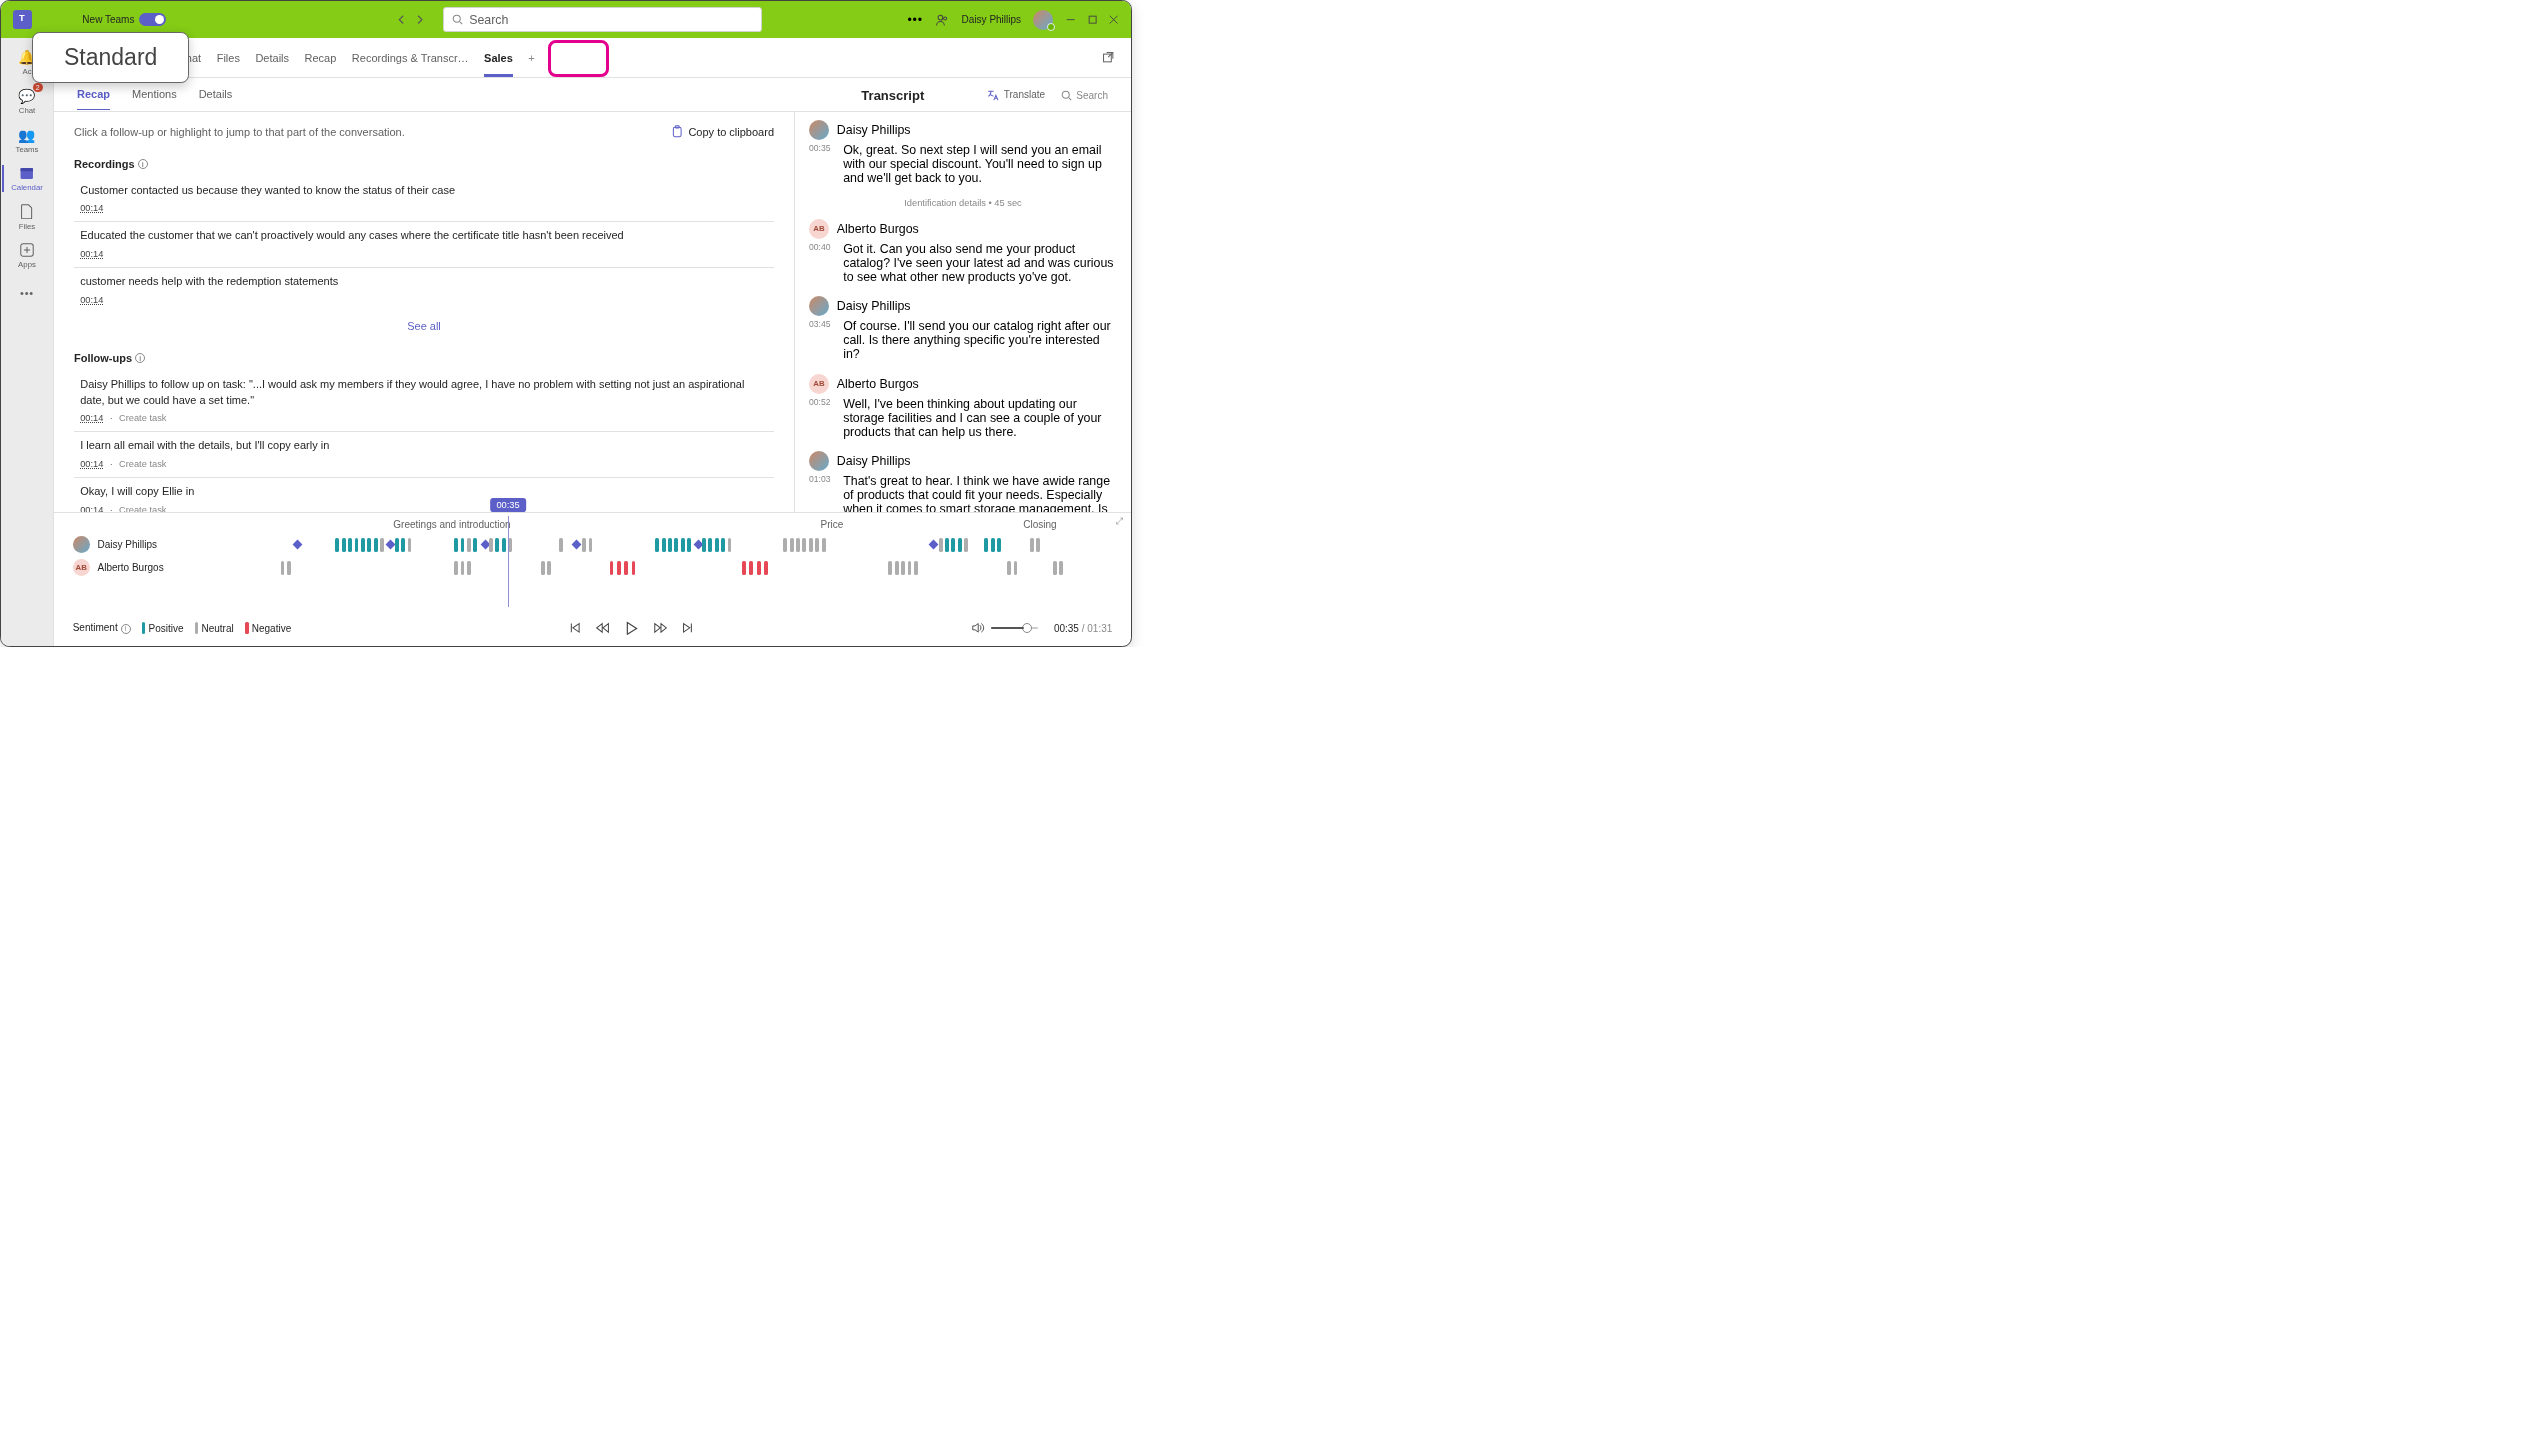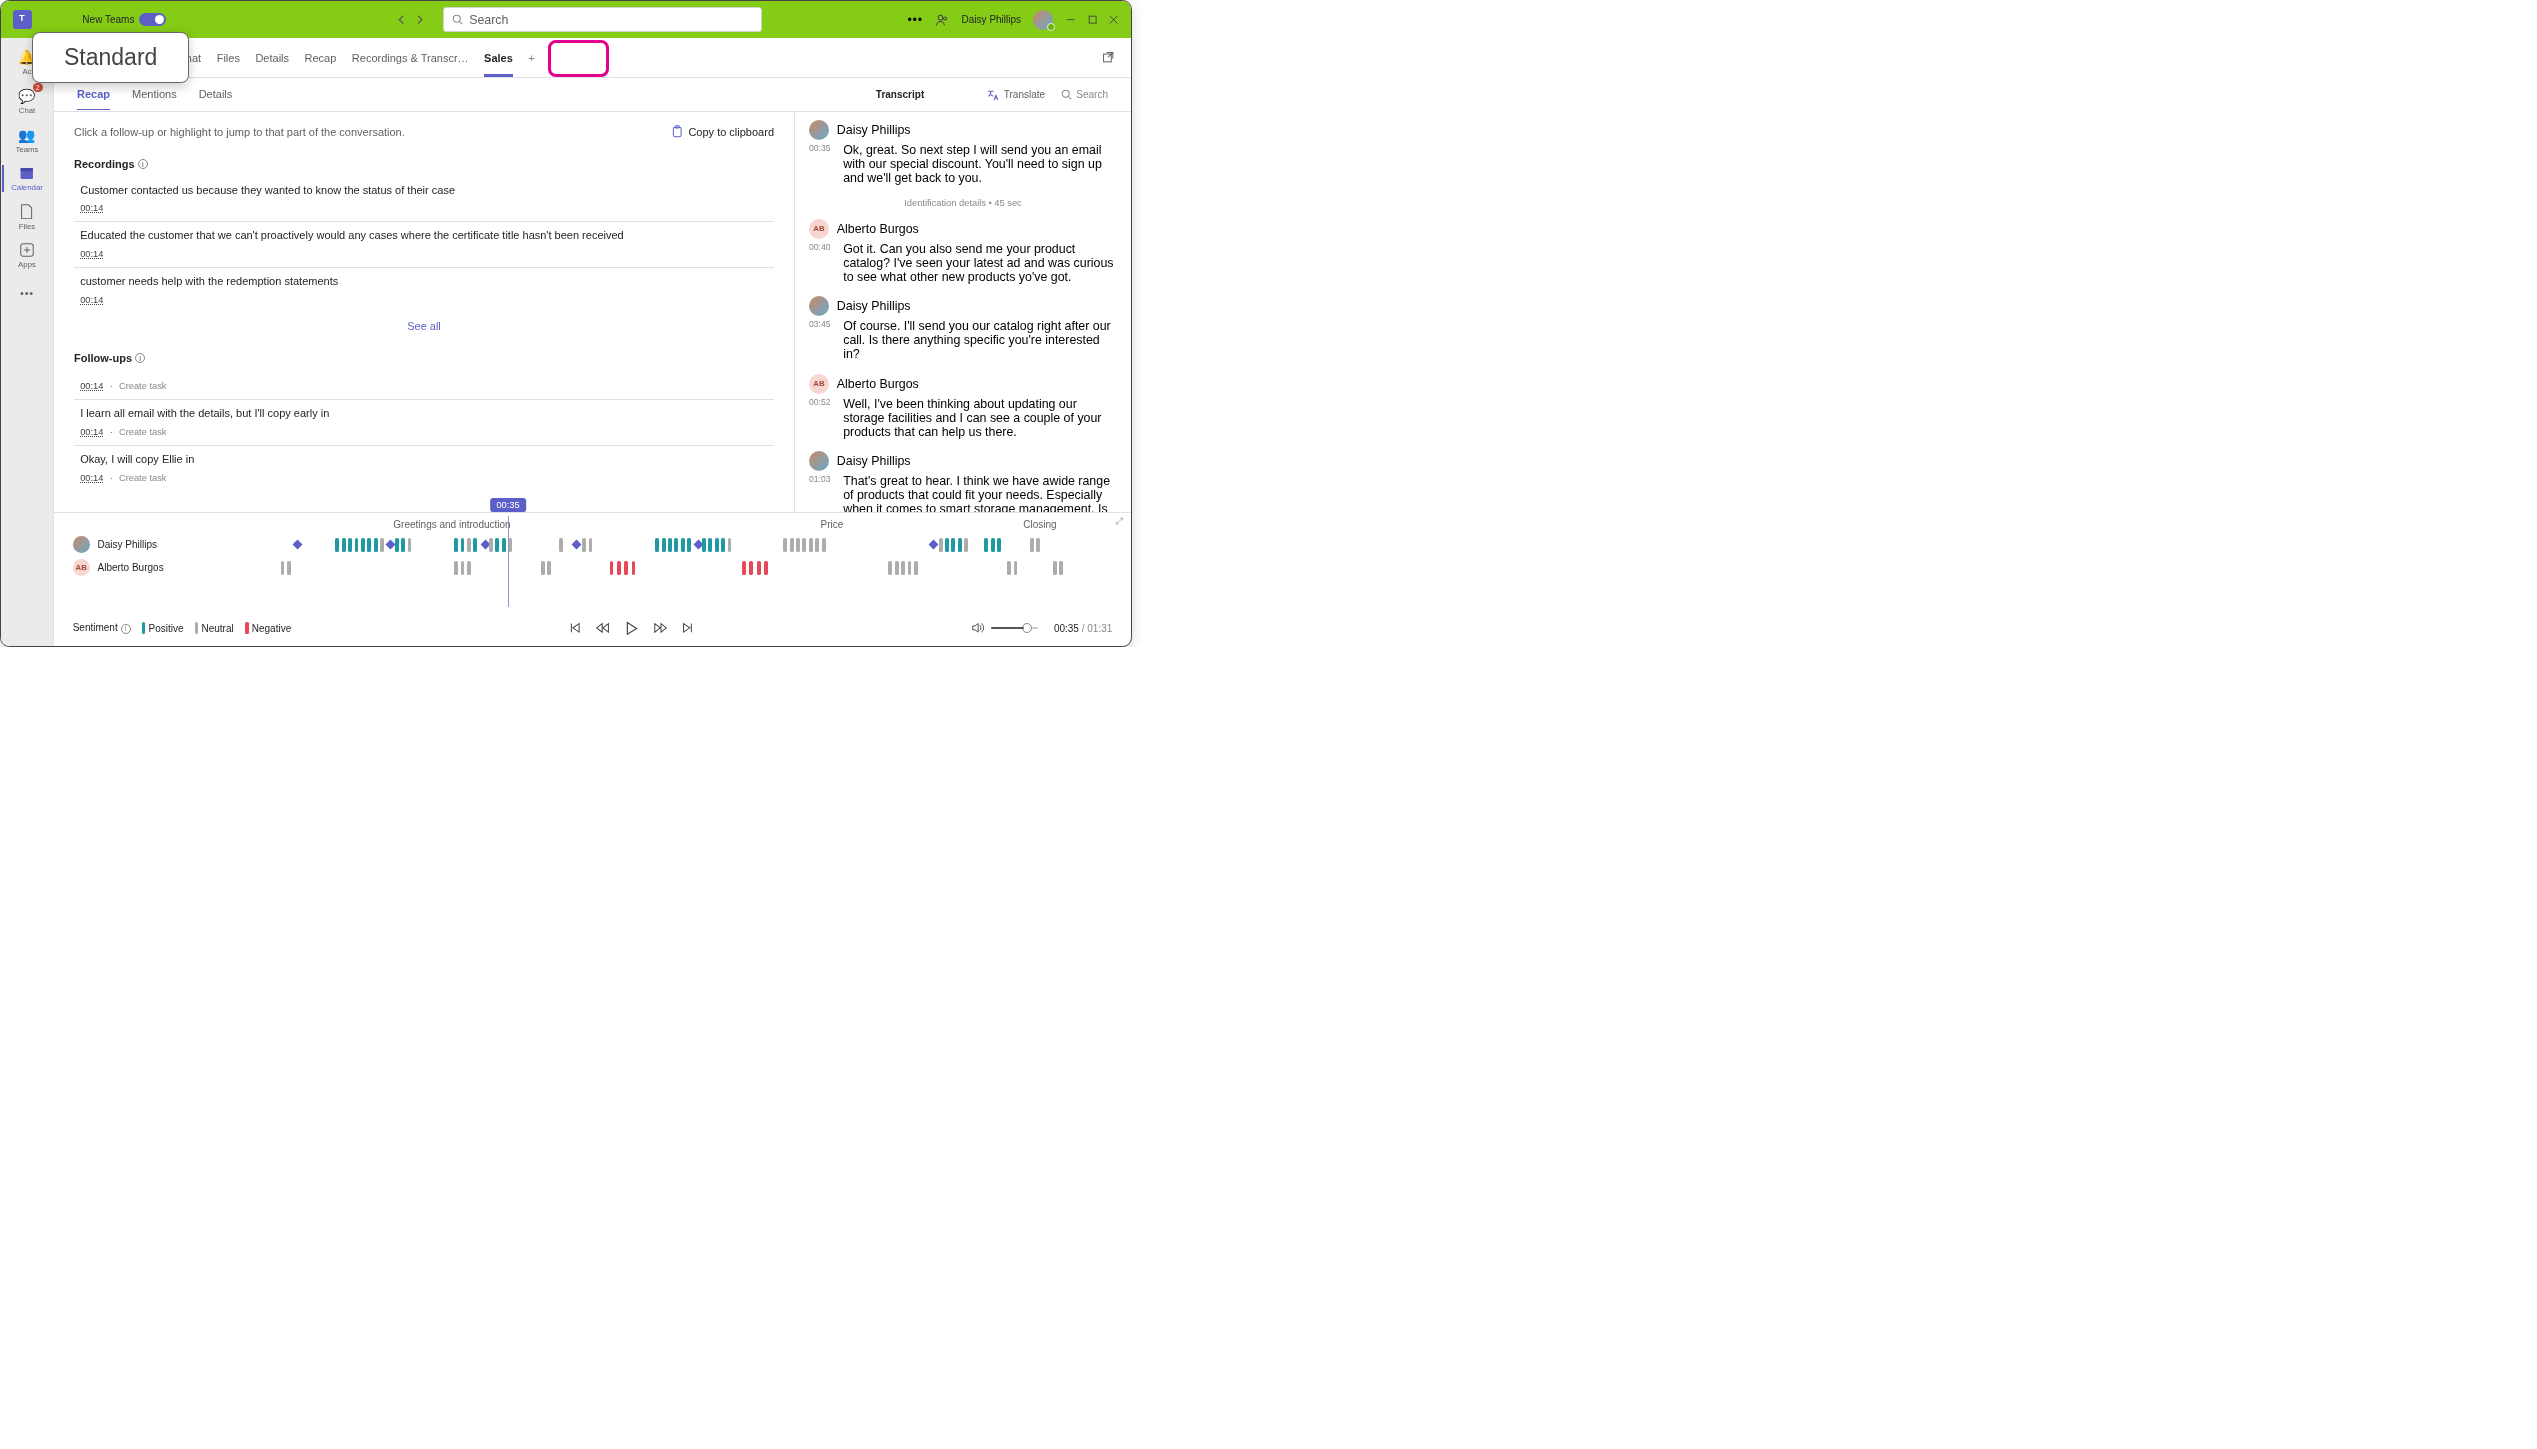--- a/index.html
+++ b/index.html
@@ -70,21 +70,21 @@
   .popout{margin-left:auto;color:#616161;cursor:pointer;}
   
   .subtabs{
     position:absolute; top:78px; left:53px; right:0; height:33px;
     display:flex; align-items:center; padding:0 23px; gap:22px; border-bottom:0.8px solid var(--border);
   }
   .subtabs-right{margin-left:auto;display:flex;align-items:center;gap:15.5px;}
   .sub-tab{font-size:11px;color:var(--text-secondary);cursor:pointer;padding-bottom:1.6px;}
   .sub-tab.active{color:var(--teams-purple);font-weight:600;position:relative;}
   .sub-tab.active::after{content:"";position:absolute;bottom:-8.6px;left:0;right:0;height:1.6px;background:var(--teams-purple);}
-  .trans-title{font-size:10px;font-weight:700;color:var(--text-primary);}
+  .trans-title{font-size:13px;font-weight:700;color:var(--text-primary);}
   .trans-action{display:flex;align-items:center;gap:4.7px;font-size:10px;color:var(--text-secondary);cursor:pointer;}
   .translate-icon{color:var(--teams-purple);}
   
   .main {
     position:absolute; top:110px; left:53px; right:0; bottom:134px; display:flex;
   }
   .center {
     flex:1; padding:14px 20px 0 20px; overflow:hidden; border-right:0.8px solid var(--border);
     display:flex; flex-direction:column;
   }
@@ -346,20 +346,21 @@
           </div>
         </div>
       <div class="seeall">See all</div>
 
       <div class="section-title">
         <span>Follow-ups</span>
           <span class="info-i">i</span>
       </div>
       <div id="followups-list">
           <div class="item">
+            <div class="item-text">Daisy Phillips to follow up on task: "...I would ask my members if they would agree, I have no problem with setting not just an aspirational date, but we could have a set time."</div>
     <div class="item-meta"><span class="ts">00:14</span> · <span class="create">Create task</span></div>
           </div>
           <div class="item">
             <div class="item-text">I learn all email with the details, but I'll copy early in</div>
     <div class="item-meta"><span class="ts">00:14</span> · <span class="create">Create task</span></div>
           </div>
           <div class="item">
             <div class="item-text">Okay, I will copy Ellie in</div>
     <div class="item-meta"><span class="ts">00:14</span> · <span class="create">Create task</span></div>
           </div>

